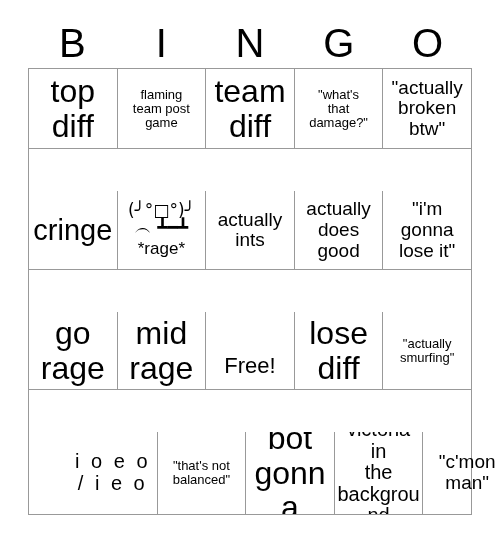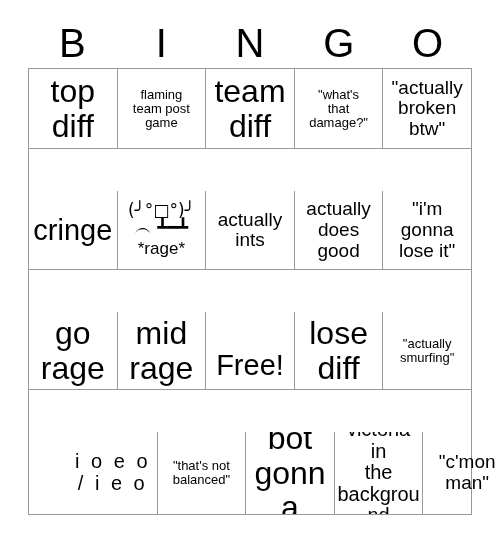--- a/index.html
+++ b/index.html
@@ -80,21 +80,21 @@
   }
   
   .row-0 { height: 95px; }
   .row-1 { height: 93px; }
   .row-2 { height: 92px; }
   .row-3 { height: 82px; margin-left: 40px; }
   .row-4 { height: 85px; }
 
   
   .sz-xl { font-size: 32px; }
-  .sz-lg { font-size: 29px; margin-top: 31px; }
+  .sz-lg { font-size: 22px; margin-top: 31px; }
   .sz-md { font-size: 29px; }
   .sz-sm { font-size: 19px; }
   .sz-xs { font-size: 13px; }
   .sz-xxs { font-size: 20px; }
   .sz-spaced { font-size: 20px; letter-spacing: 3px; }
 
   .cell-inner {
     display: block;
     width: 100%;
     white-space: pre-line;

